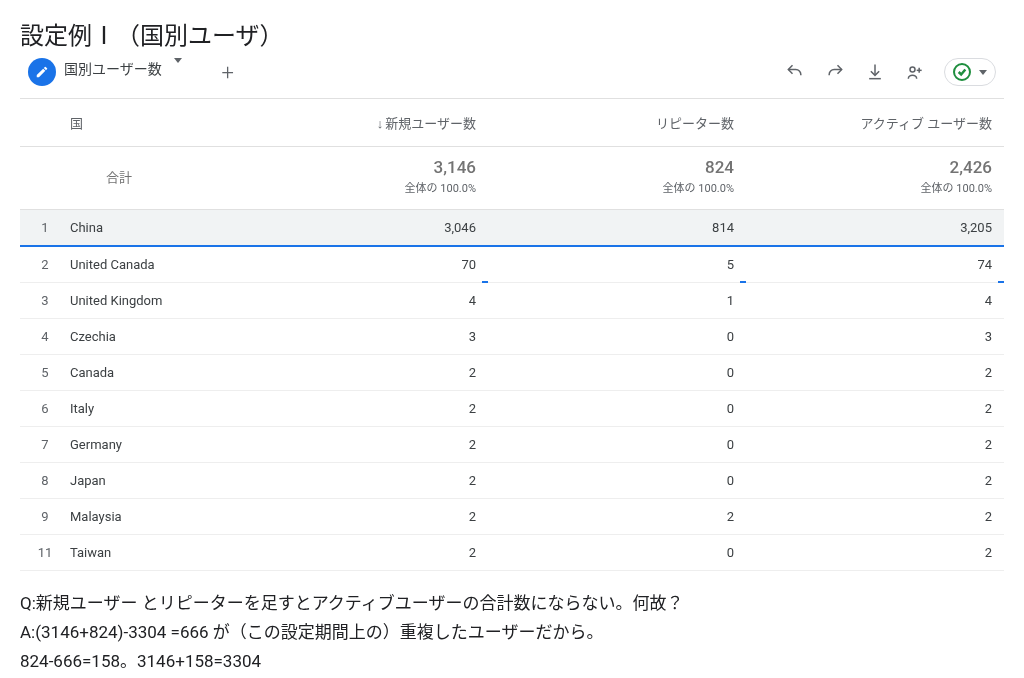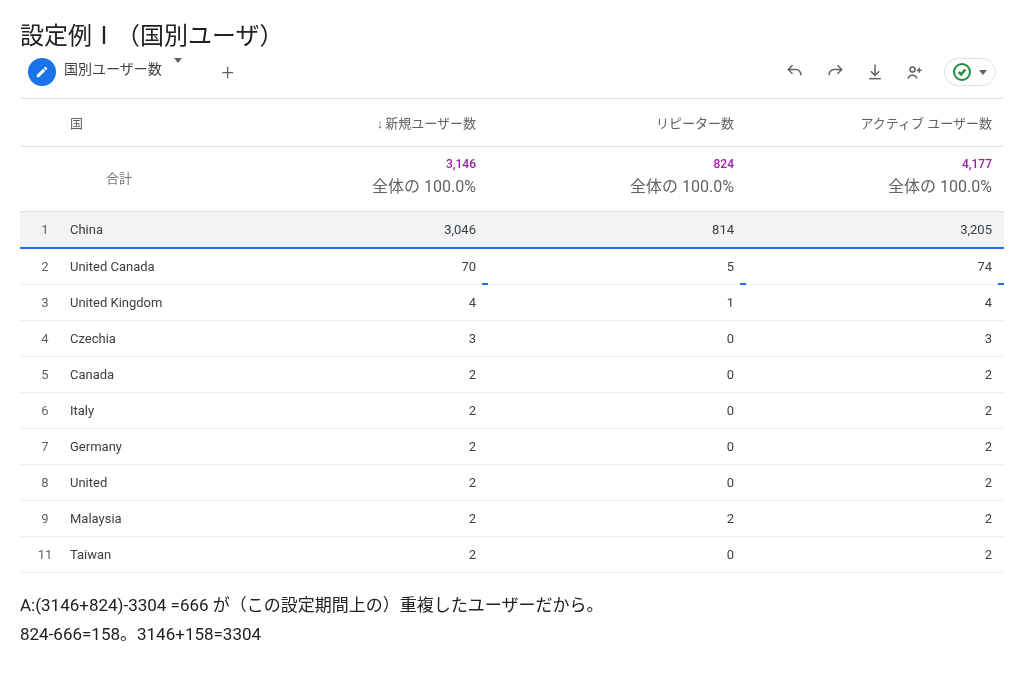--- a/index.html
+++ b/index.html
@@ -115,27 +115,27 @@
       border-bottom: 1px solid #e0e0e0;
       vertical-align: middle;
     }
     .totals-row .total-label {
       text-align: left;
       color: #737373;
       font-size: 13px;
       padding-left: 36px;
     }
     .total-number {
-      font-size: 12px;
+      font-size: 17px;
       font-weight: 500;
-      color: #a21caf;
+      color: #737373;
       display: block;
     }
     .total-pct {
-      font-size: 16px;
+      font-size: 11px;
       color: #5f6368;
       display: block;
       margin-top: 2px;
     }
     tbody.data-body tr td {
       padding: 10px 12px;
       text-align: right;
       border-bottom: 1px solid #eeeeee;
       color: #3c4043;
     }
@@ -238,21 +238,21 @@
         <td class="total-label">合計</td>
         <td>
           <span class="total-number">3,146</span>
           <span class="total-pct">全体の 100.0%</span>
         </td>
         <td>
           <span class="total-number">824</span>
           <span class="total-pct">全体の 100.0%</span>
         </td>
         <td>
-          <span class="total-number">4,177</span>
+          <span class="total-number">2,426</span>
           <span class="total-pct">全体の 100.0%</span>
         </td>
       </tr>
     </tbody>
     <tbody class="data-body" id="data-body">
     <tr class="row-highlight">
           <td class="cell-index">1</td>
           <td class="cell-country">China</td>
           <td class="metric-cell">3,046</td>
           <td class="metric-cell">814</td>
@@ -295,21 +295,21 @@
         </tr>
         <tr>
           <td class="cell-index">7</td>
           <td class="cell-country">Germany</td>
           <td class="metric-cell">2</td>
           <td class="metric-cell">0</td>
           <td class="metric-cell">2</td>
         </tr>
         <tr>
           <td class="cell-index">8</td>
-          <td class="cell-country">United</td>
+          <td class="cell-country">Japan</td>
           <td class="metric-cell">2</td>
           <td class="metric-cell">0</td>
           <td class="metric-cell">2</td>
         </tr>
         <tr>
           <td class="cell-index">9</td>
           <td class="cell-country">Malaysia</td>
           <td class="metric-cell">2</td>
           <td class="metric-cell">2</td>
           <td class="metric-cell">2</td>
@@ -319,15 +319,16 @@
           <td class="cell-country">Taiwan</td>
           <td class="metric-cell">2</td>
           <td class="metric-cell">0</td>
           <td class="metric-cell">2</td>
         </tr>
       </tbody>
   </table>
 </div>
 
 <div class="qa-block">
+  <div>Q:新規ユーザー とリピーターを足すとアクティブユーザーの合計数にならない。何故？</div>
   <div>A:(3146+824)-3304 =666 が（この設定期間上の）重複したユーザーだから。</div>
   <div>824-666=158。3146+158=3304</div>
 </div>
 
 </body></html>

